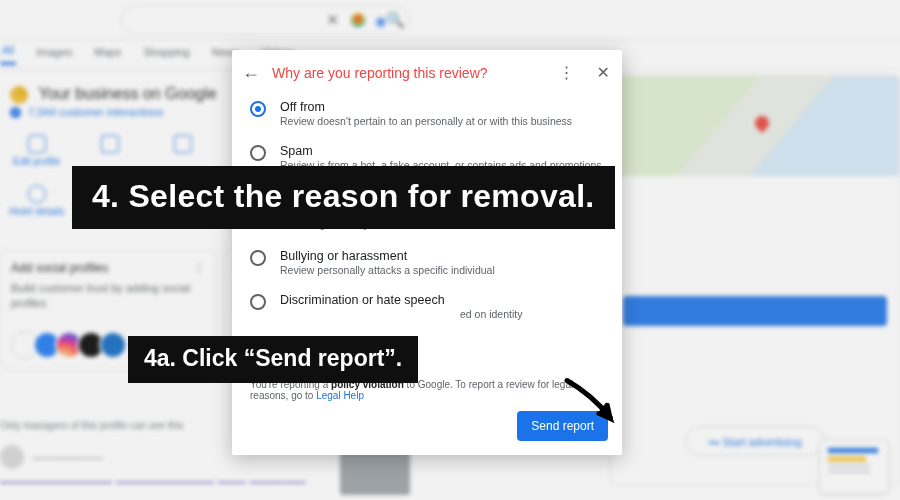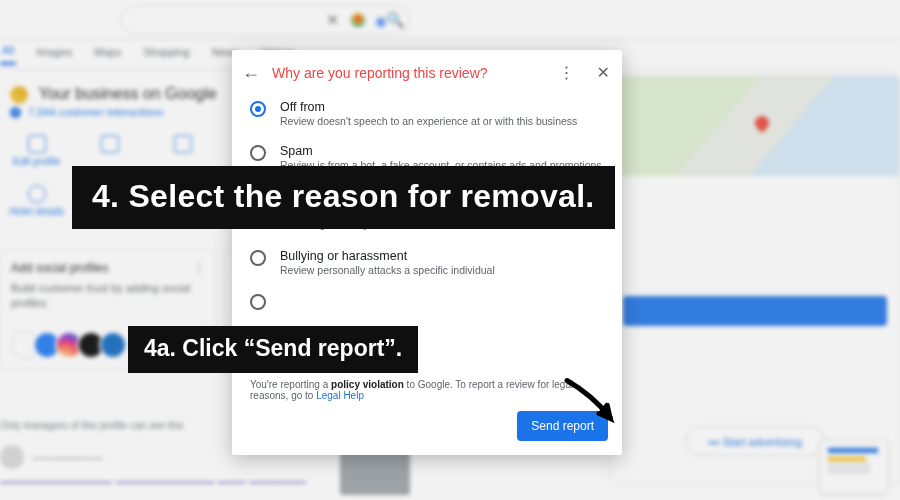--- a/index.html
+++ b/index.html
@@ -173,21 +173,21 @@
   
   .overlay1 {
     position:absolute; left:72px; top:166px;
     background:#0f0f0f; color:#fff;
     font-weight:800;
     font-size:32px;
     padding: 12px 20px 14px;
     letter-spacing: .3px;
   }
   .overlay2 {
-    position:absolute; left:128px; top:326px;
+    position:absolute; left:128px; top:336px;
     background:#0f0f0f; color:#fff;
     font-weight:800;
     font-size:23px;
     padding: 9px 16px 11px;
   }
   .arrow {
     position:absolute;
     left: 560px; top: 370px;
     width: 70px; height: 70px;
     pointer-events:none;
@@ -336,21 +336,21 @@
     <span class="dots">⋮</span>
     <span class="close">✕</span>
   </div>
 
   <div class="opts">
 
     <div class="opt">
       <div class="radio sel"></div>
       <div class="txt">
         <div class="ot">Off from</div>
-        <div class="od">Review doesn't speech to an experience at or with this business</div>
+        <div class="od">Review doesn't pertain to an personally at or with this business</div>
       </div>
     </div>
 
     <div class="opt">
       <div class="radio"></div>
       <div class="txt">
         <div class="ot">Spam</div>
         <div class="od">Review is from a bot, a fake account, or contains ads and promotions</div>
       </div>
     </div>
@@ -365,20 +365,24 @@
     <div class="opt">
       <div class="radio"></div>
       <div class="txt">
         <div class="ot">Bullying or harassment</div>
         <div class="od">Review personally attacks a specific individual</div>
       </div>
     </div>
 
     <div class="opt">
       <div class="radio"></div>
+      <div class="txt">
+        <div class="ot">Discrimination or hate speech</div>
+        <div class="od" style="text-align:right;padding-left:180px">ed on identity</div>
+      </div>
     </div>
 
 
   </div>
 
   <div class="ftxt">
     <span>You're reporting a </span><b>policy violation</b><span> to Google. To report a review for legal reasons, go to </span><span class="lnk">Legal Help</span>
   </div>
 
   <div class="fbar">

